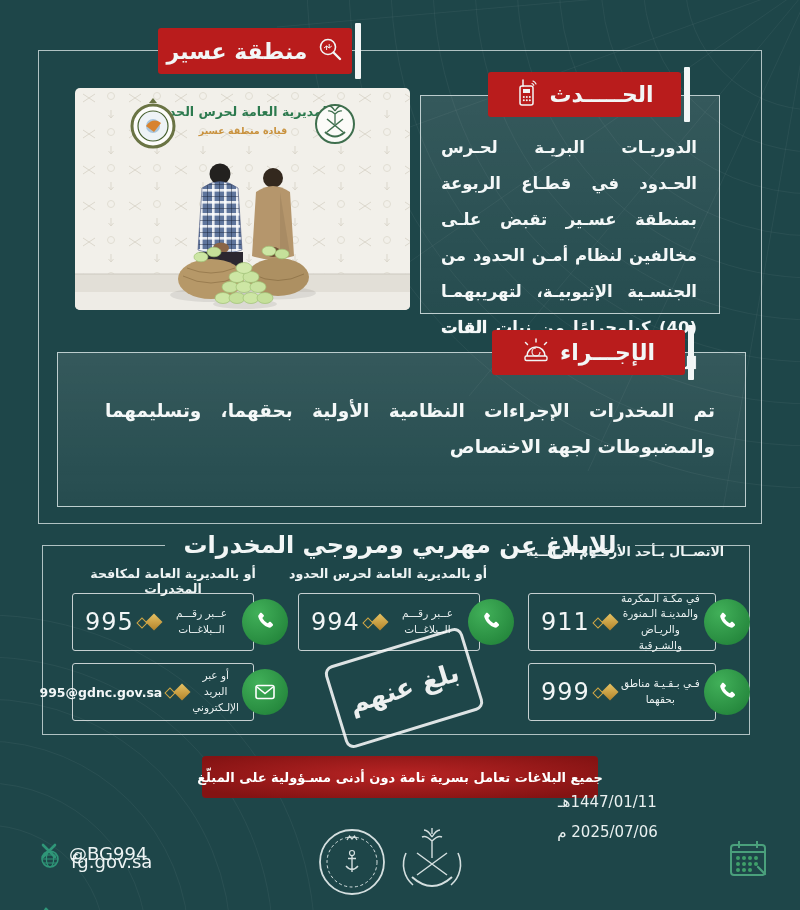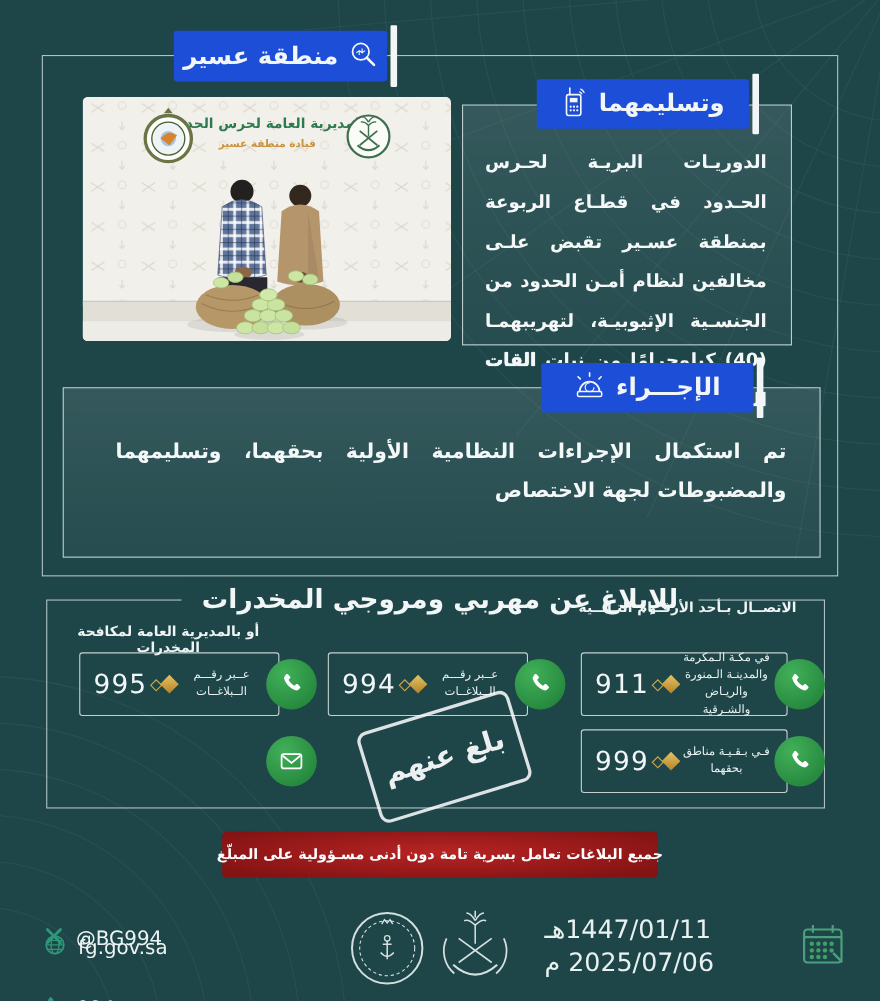--- a/index.html
+++ b/index.html
@@ -2,21 +2,21 @@
 <html lang="ar"><head>
 <meta charset="utf-8">
 <style>
   html,body{margin:0;padding:0;background:#0f2a2b;}
   .page{position:relative;width:800px;height:910px;overflow:hidden;background:#1e4649;
         font-family:"DejaVu Sans",sans-serif;color:#f2f6f6;direction:rtl;}
   .mesh{position:absolute;inset:0;pointer-events:none;}
   .frame{position:absolute;border:1px solid rgba(225,236,236,.75);}
   .frame-a{left:38px;top:50px;width:722px;height:472px;}
   .frame-b{left:42px;top:545px;width:706px;height:188px;}
-  .hbox{position:absolute;background:#1d4ed8;border-radius:3px;display:flex;align-items:center;
+  .hbox{position:absolute;background:#b91c1c;border-radius:3px;display:flex;align-items:center;
         justify-content:center;gap:10px;font-weight:bold;}
   .hbox .htitle{font-size:22px;letter-spacing:.5px;white-space:nowrap;}
   .vbar{position:absolute;width:6px;background:#f2f6f6;border-radius:1px;}
   .panel{position:absolute;border:1px solid rgba(225,236,236,.8);
          background:linear-gradient(180deg,rgba(255,255,255,.10),rgba(255,255,255,.035));}
   .body-text{margin:0;font-weight:bold;color:#f4f8f8;text-align:justify;text-align-last:right;}
   .event-panel .body-text{padding:34px 22px 0 20px;font-size:16.5px;line-height:36px;}
   .proc-panel .body-text{padding:40px 30px 0 34px;font-size:18.5px;line-height:36px;max-width:610px;}
   .heavy{text-shadow:0 0 .7px #fff,0 0 .7px #fff;}
   .photo{position:absolute;left:75px;top:88px;width:335px;height:222px;border-radius:5px;overflow:hidden;}
@@ -40,21 +40,21 @@
         display:flex;align-items:center;justify-content:center;}
   .stamp{position:absolute;left:332px;top:645px;width:138px;height:80px;transform:rotate(-17deg);
         border:3px solid rgba(255,255,255,.85);border-radius:9px;display:flex;align-items:center;
         justify-content:center;font-size:26px;font-weight:bold;color:rgba(255,255,255,.92);letter-spacing:1px;}
   .banner{position:absolute;left:202px;top:756px;width:396px;height:42px;border-radius:4px;
         background:radial-gradient(ellipse at 50% 45%,#b82424,#841313 85%);
         display:flex;align-items:center;justify-content:center;font-size:13px;font-weight:bold;
         white-space:nowrap;color:#fff;}
   .f-row{position:absolute;left:40px;display:flex;direction:ltr;align-items:center;gap:11px;
         height:26px;font-size:18px;color:#eef4f4;margin-top:28px;}
-  .dates{position:absolute;left:495px;top:831px;width:225px;text-align:left;font-size:23px;
+  .dates{position:absolute;left:495px;top:787px;width:225px;text-align:center;font-size:15px;
         line-height:30px;color:#e9f0f0;}
   .emblem{position:absolute;}
 </style>
 </head>
 <body>
 
 <div class="page">
 
   <svg class="mesh" width="800" height="910">
     <g stroke="#ffffff" stroke-opacity="0.05" fill="none">
@@ -185,62 +185,63 @@
       </g>
     </svg>
   </div>
 
   <div class="panel event-panel" style="left:420px;top:95px;width:298px;height:217px;">
     <p class="body-text">
       <span>الدوريـات البريـة لحـرس الحـدود في قطـاع الربوعة بمنطقة عسـير تقبض علـى مخالفين لنظام أمـن الحدود من الجنسـية الإثيوبيـة، لتهريبهمـا (40) كيلوجرامًا من نبات </span><span class="heavy">القات المخدر</span>
     </p>
   </div>
   <div class="hbox" style="left:488px;top:72px;width:193px;height:45px;">
-    <span class="htitle">وتسليمهما</span>
+    <span class="htitle">الحـــــدث</span>
     <span>
       <svg width="24" height="30" viewBox="0 0 24 30" fill="none" stroke="#f2f6f6">
         <rect x="5" y="8" width="13" height="19" rx="2" stroke-width="1.5"></rect>
         <path d="M8 8 V2" stroke-width="1.5" stroke-linecap="round"></path>
         <path d="M18 3 a6 6 0 0 1 3 3 M17 5.5 a3.5 3.5 0 0 1 1.8 1.8" stroke-width="1.2" stroke-linecap="round"></path>
         <rect x="8" y="11" width="7" height="4" fill="#f2f6f6" stroke="none"></rect>
         <g fill="#f2f6f6" stroke="none">
           <circle cx="8.8" cy="19" r="1"></circle>
             <circle cx="11.8" cy="19" r="1"></circle>
             <circle cx="14.8" cy="19" r="1"></circle>
           <circle cx="8.8" cy="22.3" r="1"></circle>
             <circle cx="11.8" cy="22.3" r="1"></circle>
             <circle cx="14.8" cy="22.3" r="1"></circle>
         </g>
       </svg>
     </span>
   </div>
   <div class="vbar" style="left:684px;top:67px;height:55px;"></div>
 
   <div class="panel proc-panel" style="left:57px;top:352px;width:687px;height:153px;">
-    <p class="body-text">تم استكمال الإجراءات النظامية الأولية بحقهما، وتسليمهما والمضبوطات لجهة الاختصاص</p>
+    <p class="body-text">تم المخدرات الإجراءات النظامية الأولية بحقهما، وتسليمهما والمضبوطات لجهة الاختصاص</p>
   </div>
   <div class="hbox" style="left:492px;top:330px;width:193px;height:45px;">
     <span class="htitle">الإجـــراء</span>
     <span>
       <svg width="28" height="27" viewBox="0 0 28 27" fill="none" stroke="#f2f6f6">
         <path d="M5 19 a9 9 0 0 1 18 0" stroke-width="1.6"></path>
         <rect x="3" y="19" width="22" height="4.5" rx="1.5" stroke-width="1.4"></rect>
         <path d="M14 11 a4 4 0 1 0 4 4" stroke-width="1.1"></path>
         <path d="M14 5 V2 M5.5 7.5 l-2 -2 M22.5 7.5 l2 -2" stroke-width="1.5" stroke-linecap="round"></path>
       </svg>
     </span>
   </div>
   <div class="vbar" style="left:688px;top:325px;height:55px;"></div>
 
   <div class="report-title">
     <span>للإبلاغ عن مهربي ومروجي المخدرات</span>
   </div>
 
   <div class="col-header" style="left:505px;top:544px;width:240px;">الاتصــال بـأحد الأرقــام التـالــية</div>
-  <div class="col-header" style="left:44px;top:566px;width:218px;">أو بالمديرية العامة لمكافحة المخدرات</div>
+  <div class="col-header" style="left:283px;top:566px;width:210px;">أو بالمديرية العامة لحرس الحدود</div>
+  <div class="col-header" style="left:64px;top:566px;width:218px;">أو بالمديرية العامة لمكافحة المخدرات</div>
 
   <div class="numbox" style="left:528px;top:593px;width:188px;">
     <div class="num-label">في مكـة الـمكرمة والمدينـة الـمنورة والريـاض والشـرقية</div>
     <span class="diamond">
         <i class="d1"></i>
         <i class="d2"></i>
       </span>
     <div class="num">911</div>
   </div>
   <div class="pcircle" style="left:704px;top:599px;">
@@ -288,20 +289,28 @@
         <i class="d2"></i>
       </span>
     <div class="num">995</div>
   </div>
   <div class="pcircle" style="left:242px;top:599px;">
     <svg width="22" height="22" viewBox="0 0 24 24" fill="#ffffff">
         <path d="M6.6 2.2c.5-.5 1.3-.5 1.8 0l2.1 2.1c.5.5.5 1.3 0 1.8l-1 1c-.3.3-.4.8-.1 1.2a13 13 0 0 0 4.9 4.9c.4.2.9.2 1.2-.1l1-1c.5-.5 1.3-.5 1.8 0l2.1 2.1c.5.5.5 1.3 0 1.8l-1.3 1.3c-.8.8-2 1.1-3.1.8-5.2-1.8-9.4-6-11.2-11.2-.4-1.1-.1-2.3.8-3.1z"></path>
       </svg>
   </div>
 
+  <div class="numbox" style="left:72px;top:663px;width:182px;">
+    <div class="num-label">أو عبر البريد الإلـكتروني</div>
+    <span class="diamond">
+        <i class="d1"></i>
+        <i class="d2"></i>
+      </span>
+    <div class="num num-sm">995@gdnc.gov.sa</div>
+  </div>
   <div class="pcircle" style="left:242px;top:669px;">
     <svg width="24" height="24" viewBox="0 0 24 24" fill="none" stroke="#ffffff">
       <rect x="3" y="5.5" width="18" height="13" rx="2" stroke-width="1.6"></rect>
       <path d="M4 7 l8 6.5 8-6.5" stroke-width="1.6"></path>
     </svg>
   </div>
 
   <div class="banner">جميع البلاغات تعامل بسرية تامة دون أدنى مسـؤولية على المبلّغ</div>
 
   <div class="f-row" style="top:820px;">

